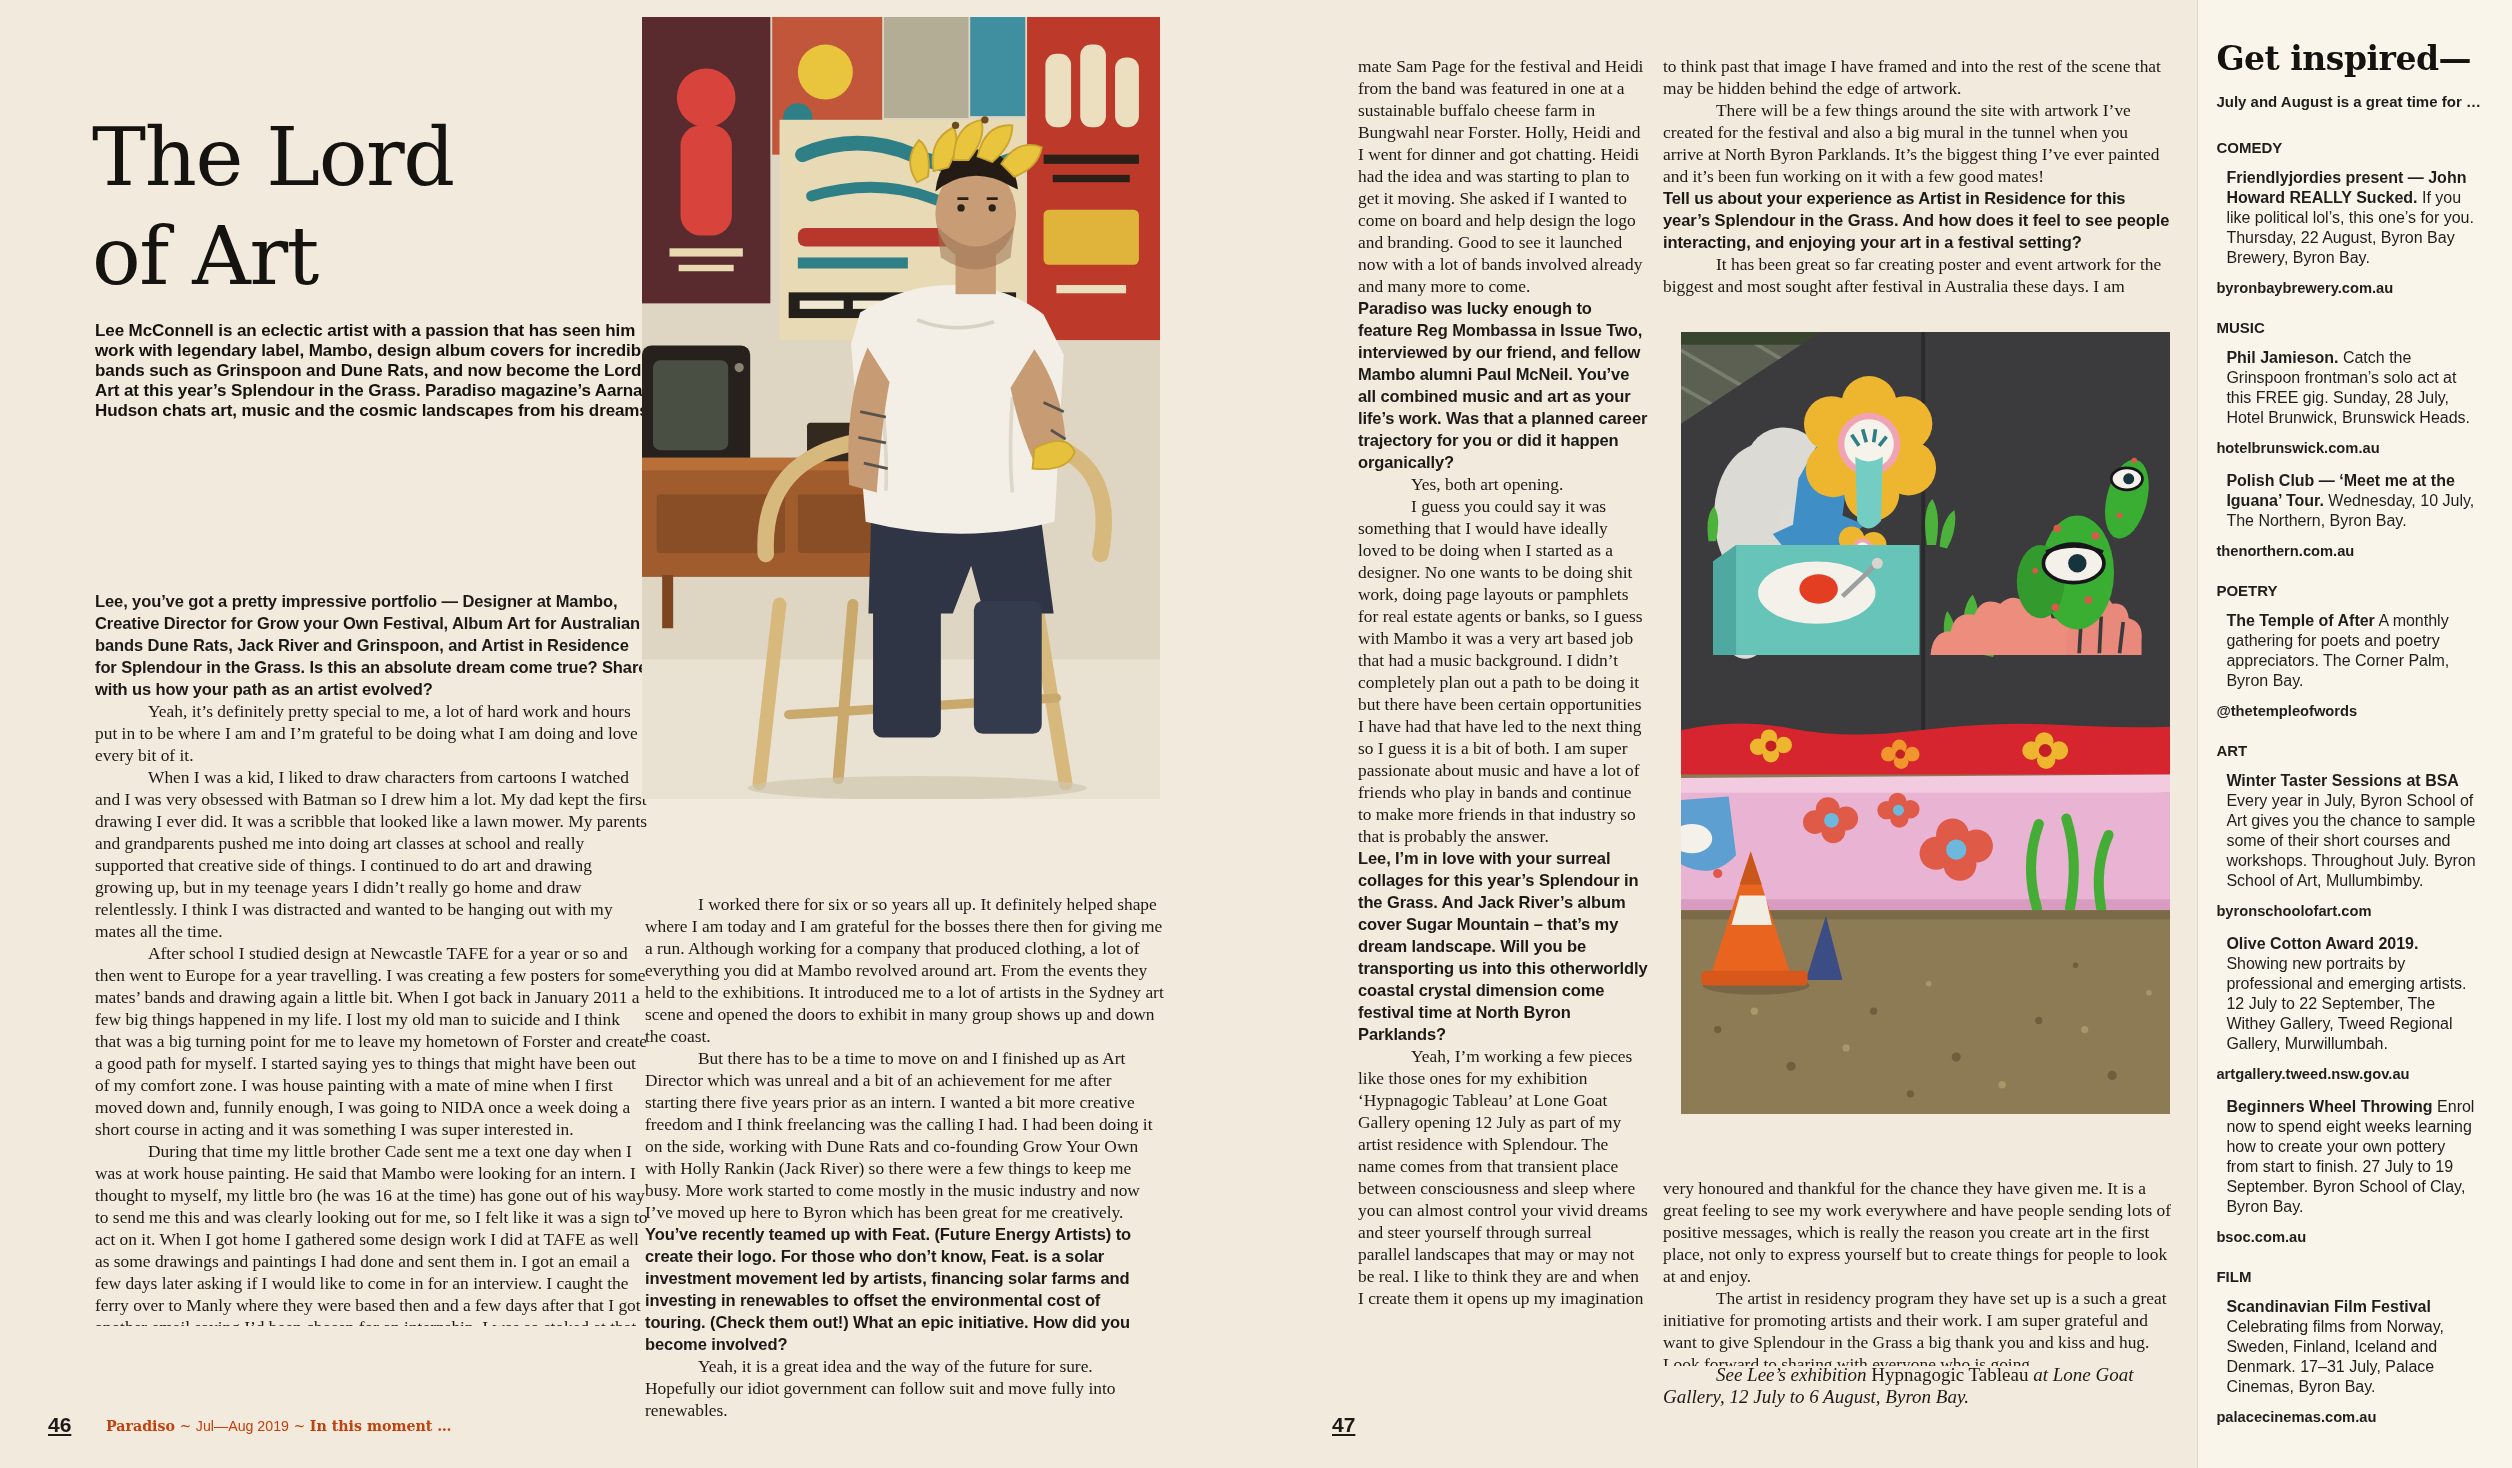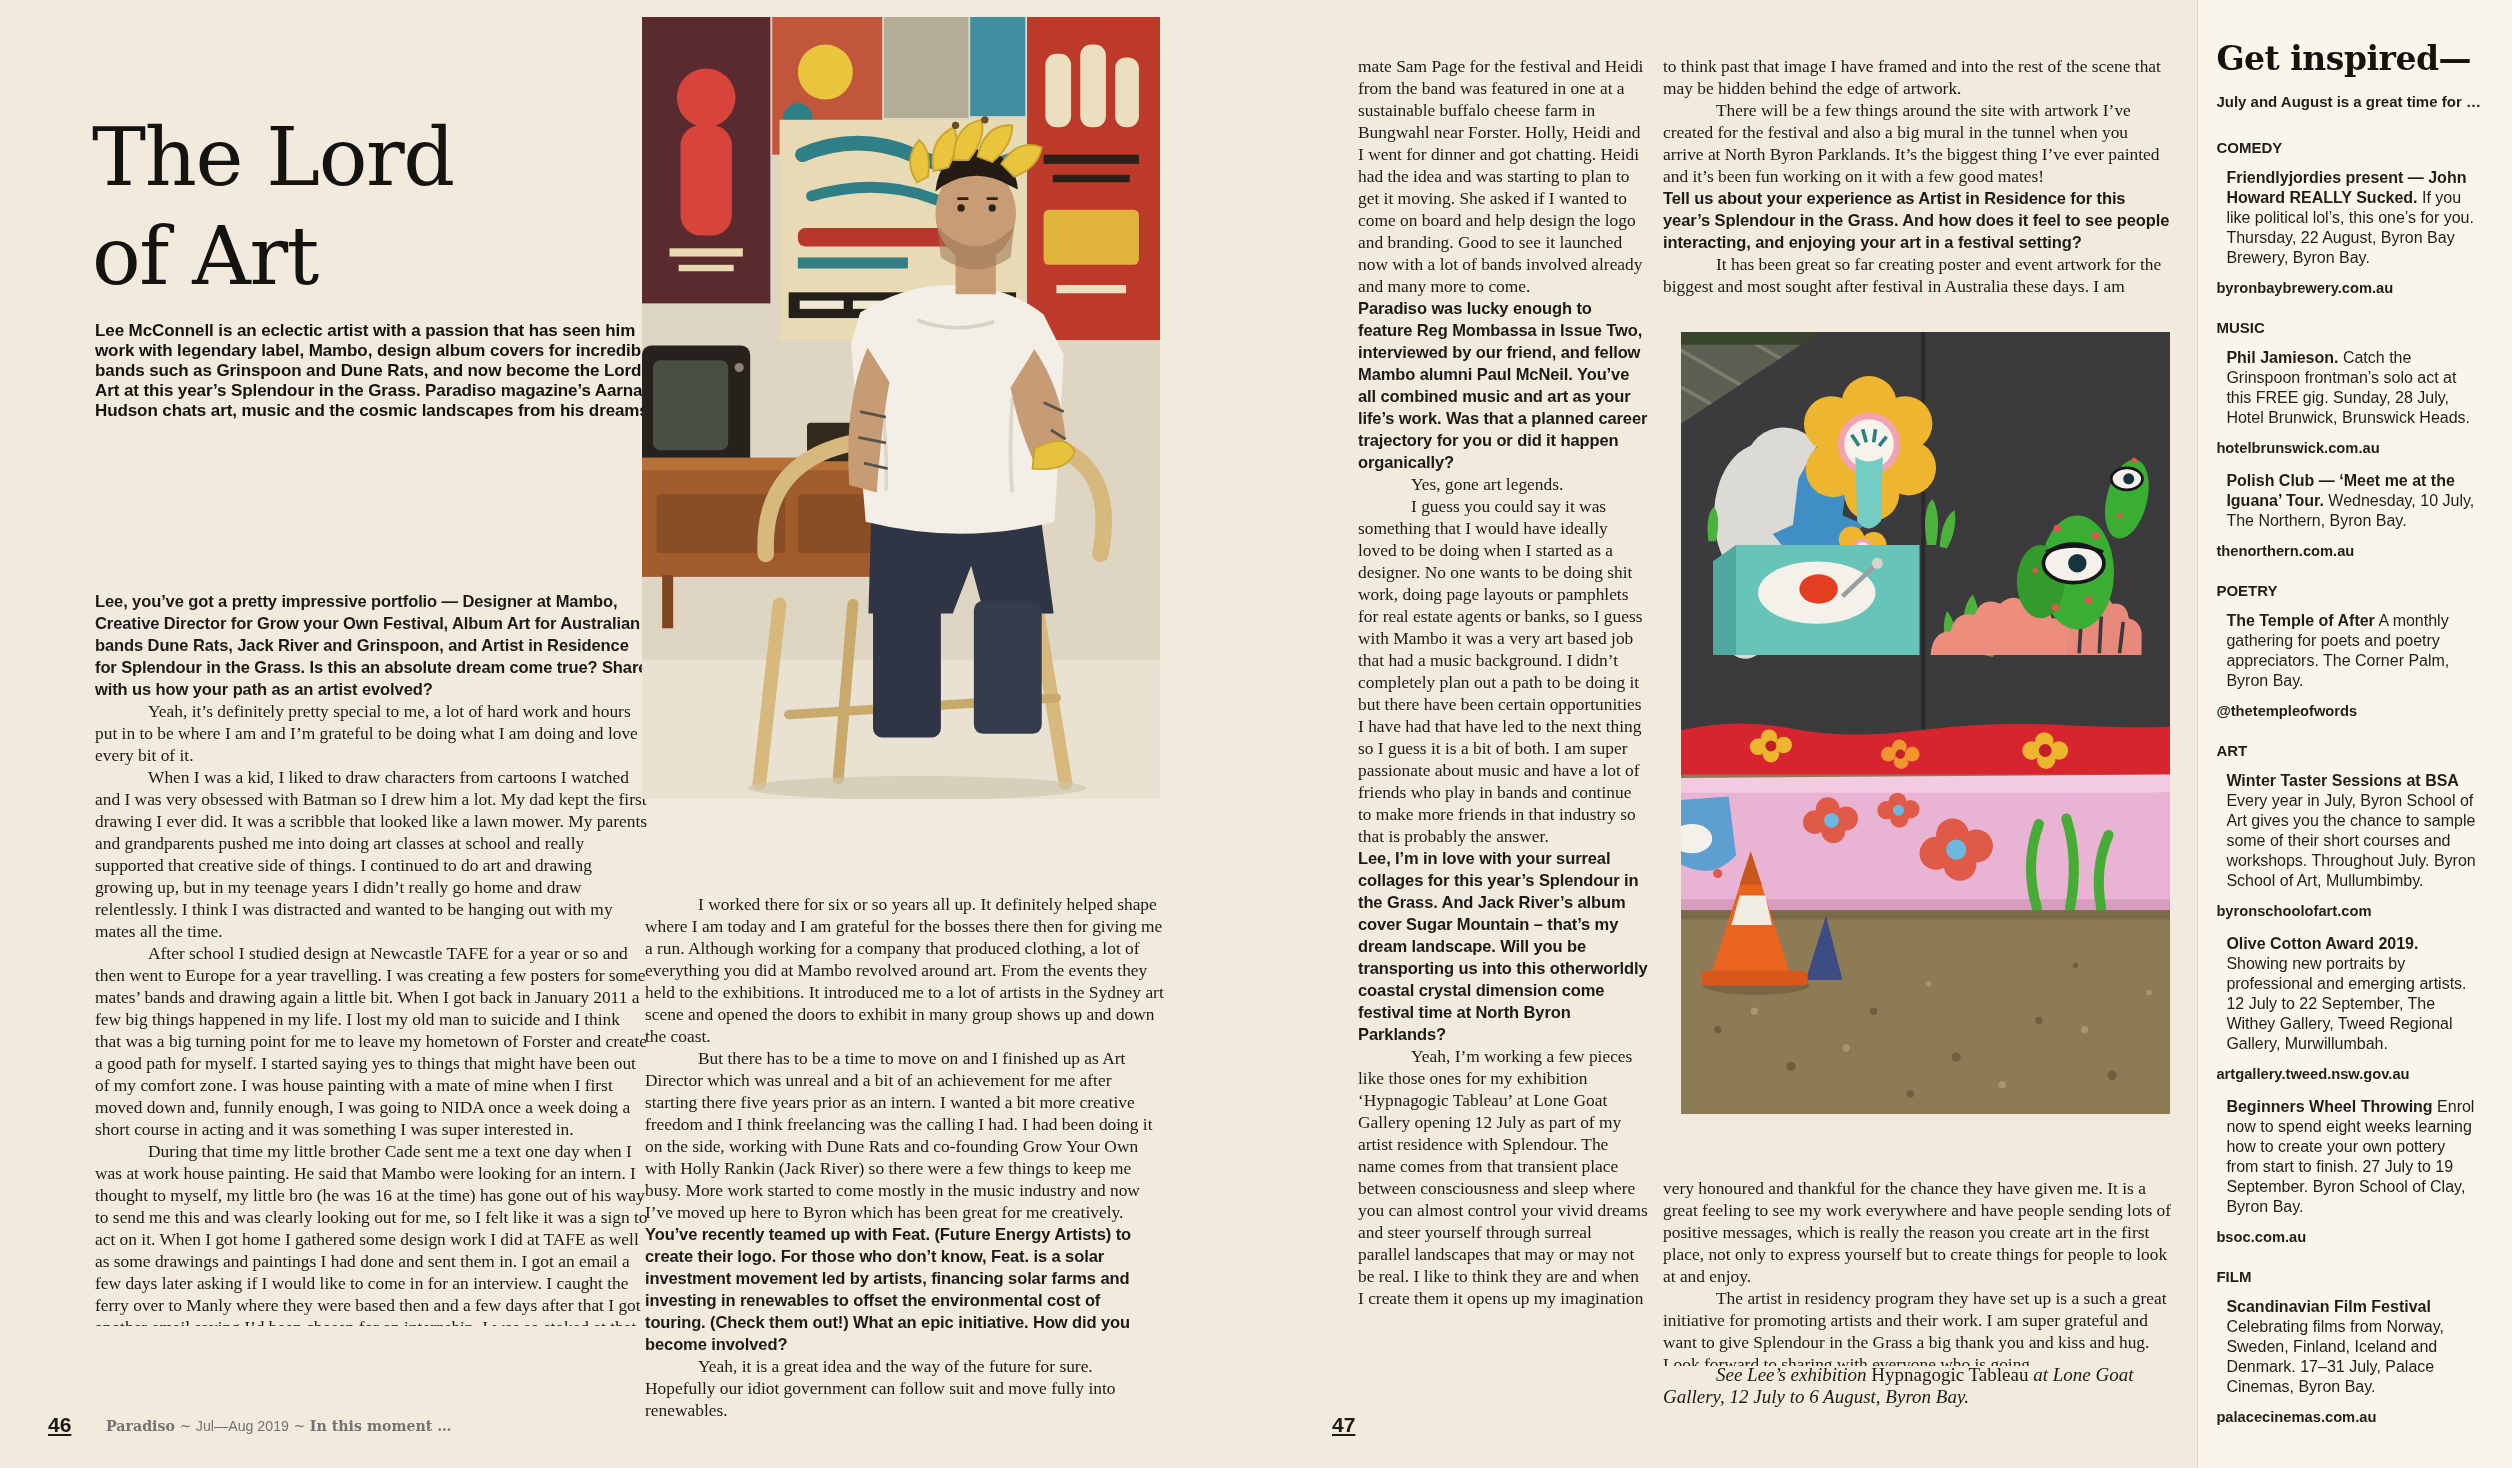--- a/index.html
+++ b/index.html
@@ -61,21 +61,21 @@
   .sb-link{margin:0 0 13px;font-weight:700;font-size:14.7px;line-height:20px;}
   
   .folio{
     position:absolute;top:1413px;margin:0;
     font-family:"Liberation Sans",sans-serif;font-weight:700;font-size:21px;text-decoration:underline;
   }
   .folio-left{left:48px;}
   .folio-right{left:1332px;}
   .footerline{
     position:absolute;left:106px;top:1418px;margin:0;
-    font-family:"DejaVu Serif",serif;font-size:14.2px;color:#737373;
+    font-family:"DejaVu Serif",serif;font-size:14.2px;color:#c2410c;
   }
   .footerline .b{font-weight:700;}
   .footerline .date{font-family:"Liberation Sans",sans-serif;font-weight:400;}
 </style>
 </head>
 <body>
 
 <div class="spread">
 
   <h1 class="title"><span>The Lord</span><br><span>of Art</span></h1>
@@ -187,21 +187,21 @@
     <p class="ind">I worked there for six or so years all up. It definitely helped shape where I am today and I am grateful for the bosses there then for giving me a run. Although working for a company that produced clothing, a lot of everything you did at Mambo revolved around art. From the events they held to the exhibitions. It introduced me to a lot of artists in the Sydney art scene and opened the doors to exhibit in many group shows up and down the coast.</p>
     <p class="ind">But there has to be a time to move on and I finished up as Art Director which was unreal and a bit of an achievement for me after starting there five years prior as an intern. I wanted a bit more creative freedom and I think freelancing was the calling I had. I had been doing it on the side, working with Dune Rats and co-founding Grow Your Own with Holly Rankin (Jack River) so there were a few things to keep me busy. More work started to come mostly in the music industry and now I’ve moved up here to Byron which has been great for me creatively.</p>
     <p class="q">You’ve recently teamed up with Feat. (Future Energy Artists) to create their logo. For those who don’t know, Feat. is a solar investment movement led by artists, financing solar farms and investing in renewables to offset the environmental cost of touring. (Check them out!) What an epic initiative. How did you become involved?</p>
     <p class="ind">Yeah, it is a great idea and the way of the future for sure. Hopefully our idiot government can follow suit and move fully into renewables.</p>
     <p class="ind">I became involved not long after Grow Your Own in 2017 when Cloud Control played the festival. I was shooting content videos with my</p>
   </section>
 
   <section class="col col3">
     <p>mate Sam Page for the festival and Heidi from the band was featured in one at a sustainable buffalo cheese farm in Bungwahl near Forster. Holly, Heidi and I went for dinner and got chatting. Heidi had the idea and was starting to plan to get it moving. She asked if I wanted to come on board and help design the logo and branding. Good to see it launched now with a lot of bands involved already and many more to come.</p>
     <p class="q">Paradiso was lucky enough to feature Reg Mombassa in Issue Two, interviewed by our friend, and fellow Mambo alumni Paul McNeil. You’ve all combined music and art as your life’s work. Was that a planned career trajectory for you or did it happen organically?</p>
-    <p class="ind">Yes, gone art legends.</p>
+    <p class="ind">Yes, both art opening.</p>
     <p class="ind">I guess you could say it was something that I would have ideally loved to be doing when I started as a designer. No one wants to be doing shit work, doing page layouts or pamphlets for real estate agents or banks, so I guess with Mambo it was a very art based job that had a music background. I didn’t completely plan out a path to be doing it but there have been certain opportunities I have had that have led to the next thing so I guess it is a bit of both. I am super passionate about music and have a lot of friends who play in bands and continue to make more friends in that industry so that is probably the answer.</p>
     <p class="q">Lee, I’m in love with your surreal collages for this year’s Splendour in the Grass. And Jack River’s album cover Sugar Mountain – that’s my dream landscape. Will you be transporting us into this otherworldly coastal crystal dimension come festival time at North Byron Parklands?</p>
     <p class="ind">Yeah, I’m working a few pieces like those ones for my exhibition ‘Hypnagogic Tableau’ at Lone Goat Gallery opening 12 July as part of my artist residence with Splendour. The name comes from that transient place between consciousness and sleep where you can almost control your vivid dreams and steer yourself through surreal parallel landscapes that may or may not be real. I like to think they are and when I create them it opens up my imagination</p>
   </section>
 
   <section class="col col4t">
     <p>to think past that image I have framed and into the rest of the scene that may be hidden behind the edge of artwork.</p>
     <p class="ind">There will be a few things around the site with artwork I’ve created for the festival and also a big mural in the tunnel when you arrive at North Byron Parklands. It’s the biggest thing I’ve ever painted and it’s been fun working on it with a few good mates!</p>
     <p class="q">Tell us about your experience as Artist in Residence for this year’s Splendour in the Grass. And how does it feel to see people interacting, and enjoying your art in a festival setting?</p>
     <p class="ind">It has been great so far creating poster and event artwork for the biggest and most sought after festival in Australia these days. I am</p>

